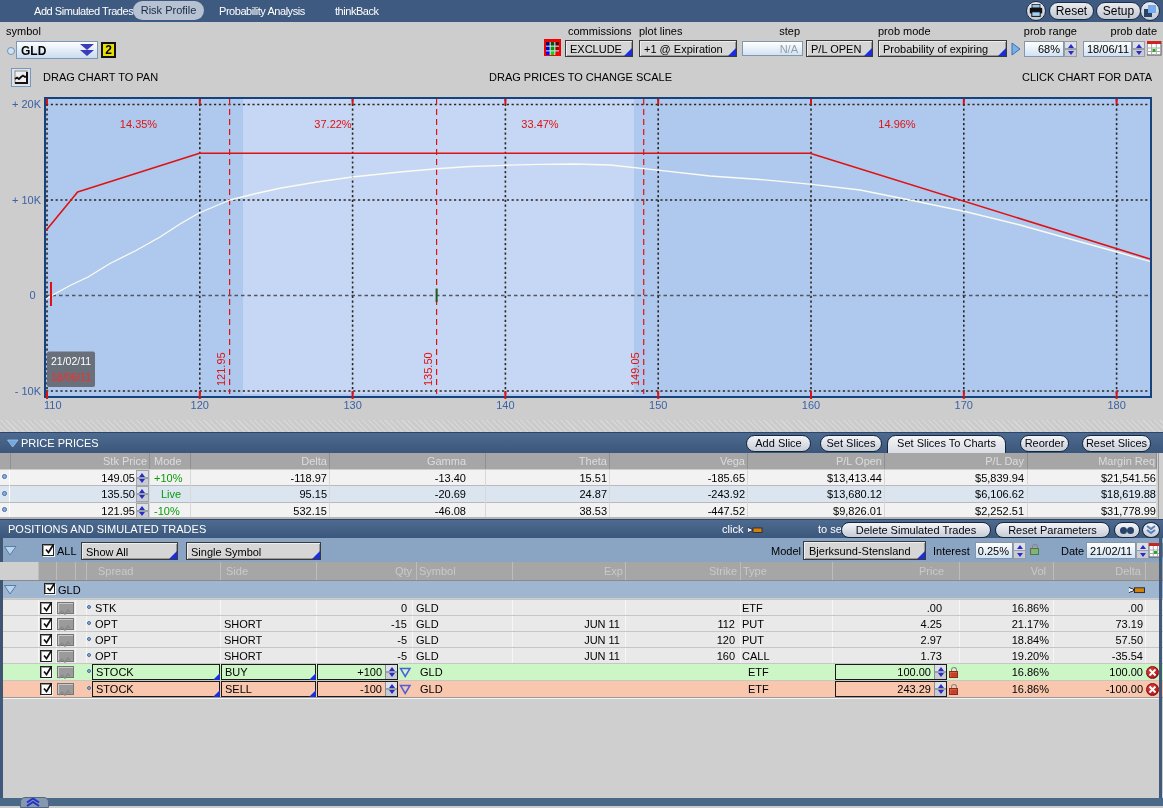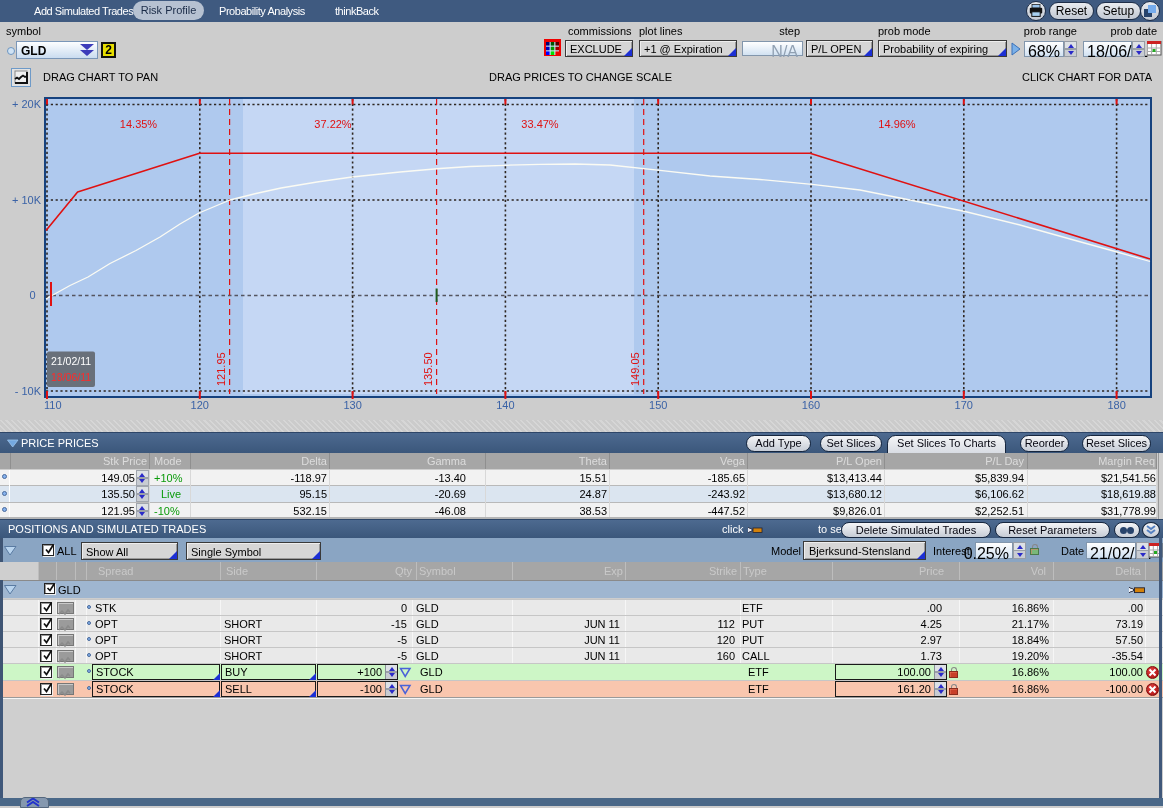--- a/index.html
+++ b/index.html
@@ -11,21 +11,21 @@
 
 #tabbar{position:absolute;left:0;top:0;width:1163px;height:22px;background:#3f5a80;}
 .tab{position:absolute;top:0;height:22px;line-height:22px;color:#fff;font-size:11px;letter-spacing:-0.45px;white-space:nowrap;}
 .seltab{position:absolute;top:1px;height:19px;line-height:19px;background:#b6c1d1;color:#1a2b47;font-size:11px;border-radius:10px;text-align:center;}
 .pillbtn{position:absolute;top:2px;height:18px;line-height:16px;background:linear-gradient(#e8ebef,#c2c8d2);border:1px solid #1e2e48;border-radius:9px;color:#000;font-size:12px;text-align:center;}
 .circbtn{position:absolute;top:1px;width:20px;height:20px;background:linear-gradient(#e8ebef,#c2c8d2);border:1px solid #1e2e48;border-radius:50%;}
 
 #toolbar{position:absolute;left:0;top:22px;width:1163px;height:40px;background:#cdcdcd;}
 .dd{position:absolute;background:#d6d6d6;border:1px solid #3a3a3a;box-shadow:inset 1px 1px 0 #eee, inset -1px -1px 0 #9a9a9a;font-size:11px;color:#000;overflow:hidden;white-space:nowrap;}
 .dd .tri{position:absolute;right:0;bottom:0;width:0;height:0;border-left:8px solid transparent;border-bottom:8px solid #1c2fd4;}
-.fld{position:absolute;background:linear-gradient(#ffffff,#d2e2f2);border:1px solid #8296ac;font-size:16px;color:#000;white-space:nowrap;}
+.fld{position:absolute;background:linear-gradient(#ffffff,#d2e2f2);border:1px solid #8296ac;font-size:11px;color:#000;white-space:nowrap;}
 .spin{position:absolute;width:13px;background:linear-gradient(#dde1e5 0 46%,#9aa0a8 46% 54%,#c8ccd2 54% 100%);border:1px solid #979da6;}
 .spin .u{position:absolute;left:2.5px;top:1.5px;width:0;height:0;border-left:3.5px solid transparent;border-right:3.5px solid transparent;border-bottom:4.5px solid #2a2ac8;}
 .spin .d{position:absolute;left:2.5px;bottom:1.5px;width:0;height:0;border-left:3.5px solid transparent;border-right:3.5px solid transparent;border-top:4.5px solid #2a2ac8;}
 
 .secbar{position:absolute;left:0;width:1163px;background:linear-gradient(#4d6a90,#3b577b);border-top:1px solid #2e4668;}
 .secbar .ttl{position:absolute;left:21px;color:#fff;font-size:11px;white-space:nowrap;}
 .barbtn{position:absolute;background:linear-gradient(#f4f5f7,#c6ccd6);border:1px solid #16263e;border-radius:8.5px;color:#05050f;font-size:11px;text-align:center;white-space:nowrap;}
 
 .hdrow{position:absolute;left:0;width:1163px;background:#a6a6a6;}
 .hlbl{position:absolute;font-size:11px;color:#dcdcdc;white-space:nowrap;}
@@ -219,21 +219,21 @@
 </svg>
 </div>
 
 <div class="abs" style="left:0;top:420px;width:1163px;height:12px;background:#cecece;background-image:repeating-linear-gradient(45deg,#d6d6d6 0 1.5px,#cbcbcb 1.5px 4px);"></div>
 
 <div class="secbar" style="top:432px;height:21px;">
   <svg width="12" height="9" style="position:absolute;left:7px;top:6px;">
         <polygon points="0.5,1 11,1 5.7,8" fill="#74a8e0" stroke="#9cc4ec" stroke-width="0.8"></polygon>
       </svg>
   <div class="ttl" style="top:4px;">PRICE PRICES</div>
-  <div class="barbtn" style="left:746px;top:2px;width:65px;height:17px;line-height:15px;">Add Type</div>
+  <div class="barbtn" style="left:746px;top:2px;width:65px;height:17px;line-height:15px;">Add Slice</div>
   <div class="barbtn" style="left:820px;top:2px;width:62px;height:17px;line-height:15px;">Set Slices</div>
   <div class="barbtn" style="left:887px;top:2px;width:119px;height:30px;line-height:15px;">Set Slices To Charts</div>
   <div class="barbtn" style="left:1020px;top:2px;width:49px;height:17px;line-height:15px;">Reorder</div>
   <div class="barbtn" style="left:1082px;top:2px;width:69px;height:17px;line-height:15px;">Reset Slices</div>
 </div>
 <div id="slices">
 <div class="hdrow" style="top:453px;height:16px;">
 <div class="hlbl" style="right:1016px;top:2px;">Stk Price</div>
 <div class="hlbl" style="right:836px;top:2px;">Delta</div>
 <div class="hlbl" style="right:697px;top:2px;">Gamma</div>
@@ -666,21 +666,21 @@
           <span style="position:absolute;right:2.5px;bottom:2px;width:0;height:0;border-left:3.5px solid transparent;border-right:3.5px solid transparent;border-top:4.5px solid #2a2ac8;"></span>
         </div>
 <div class="abs" style="left:399px;top:1px;width:13px;height:14px;">
           <svg width="13" height="12" style="position:absolute;left:0px;top:2px;">
             <polygon points="1.5,1.5 11,1.5 6.2,9.5" fill="none" stroke="#4a62d8" stroke-width="1.5"></polygon>
           </svg>
         </div>
 <div class="cell" style="left:420px;top:2px;">GLD</div>
 <div class="cell" style="left:748px;top:2px;">ETF</div>
 <div class="ecell" style="left:835px;top:0px;width:112px;height:16px;background:#f9c6ae;">
-          <span style="position:absolute;right:15px;top:1px;font-size:11px;">161.20</span>
+          <span style="position:absolute;right:15px;top:1px;font-size:11px;">243.29</span>
           <span style="position:absolute;right:0;top:0;width:12px;height:14px;background:linear-gradient(#dde1e5 0 46%,#9aa0a8 46% 54%,#c8ccd2 54% 100%);border-left:1px solid #8a9098;"></span>
           <span style="position:absolute;right:2.5px;top:2px;width:0;height:0;border-left:3.5px solid transparent;border-right:3.5px solid transparent;border-bottom:4.5px solid #2a2ac8;"></span>
           <span style="position:absolute;right:2.5px;bottom:2px;width:0;height:0;border-left:3.5px solid transparent;border-right:3.5px solid transparent;border-top:4.5px solid #2a2ac8;"></span>
         </div>
 <div class="lock" style="left:949px;top:2.5px;">
           <span class="sh"></span>
           <span class="bd"></span>
         </div>
 <div class="cell" style="right:114px;top:2px;">16.86%</div>
 <div class="cell" style="right:20px;top:2px;">-100.00</div>

